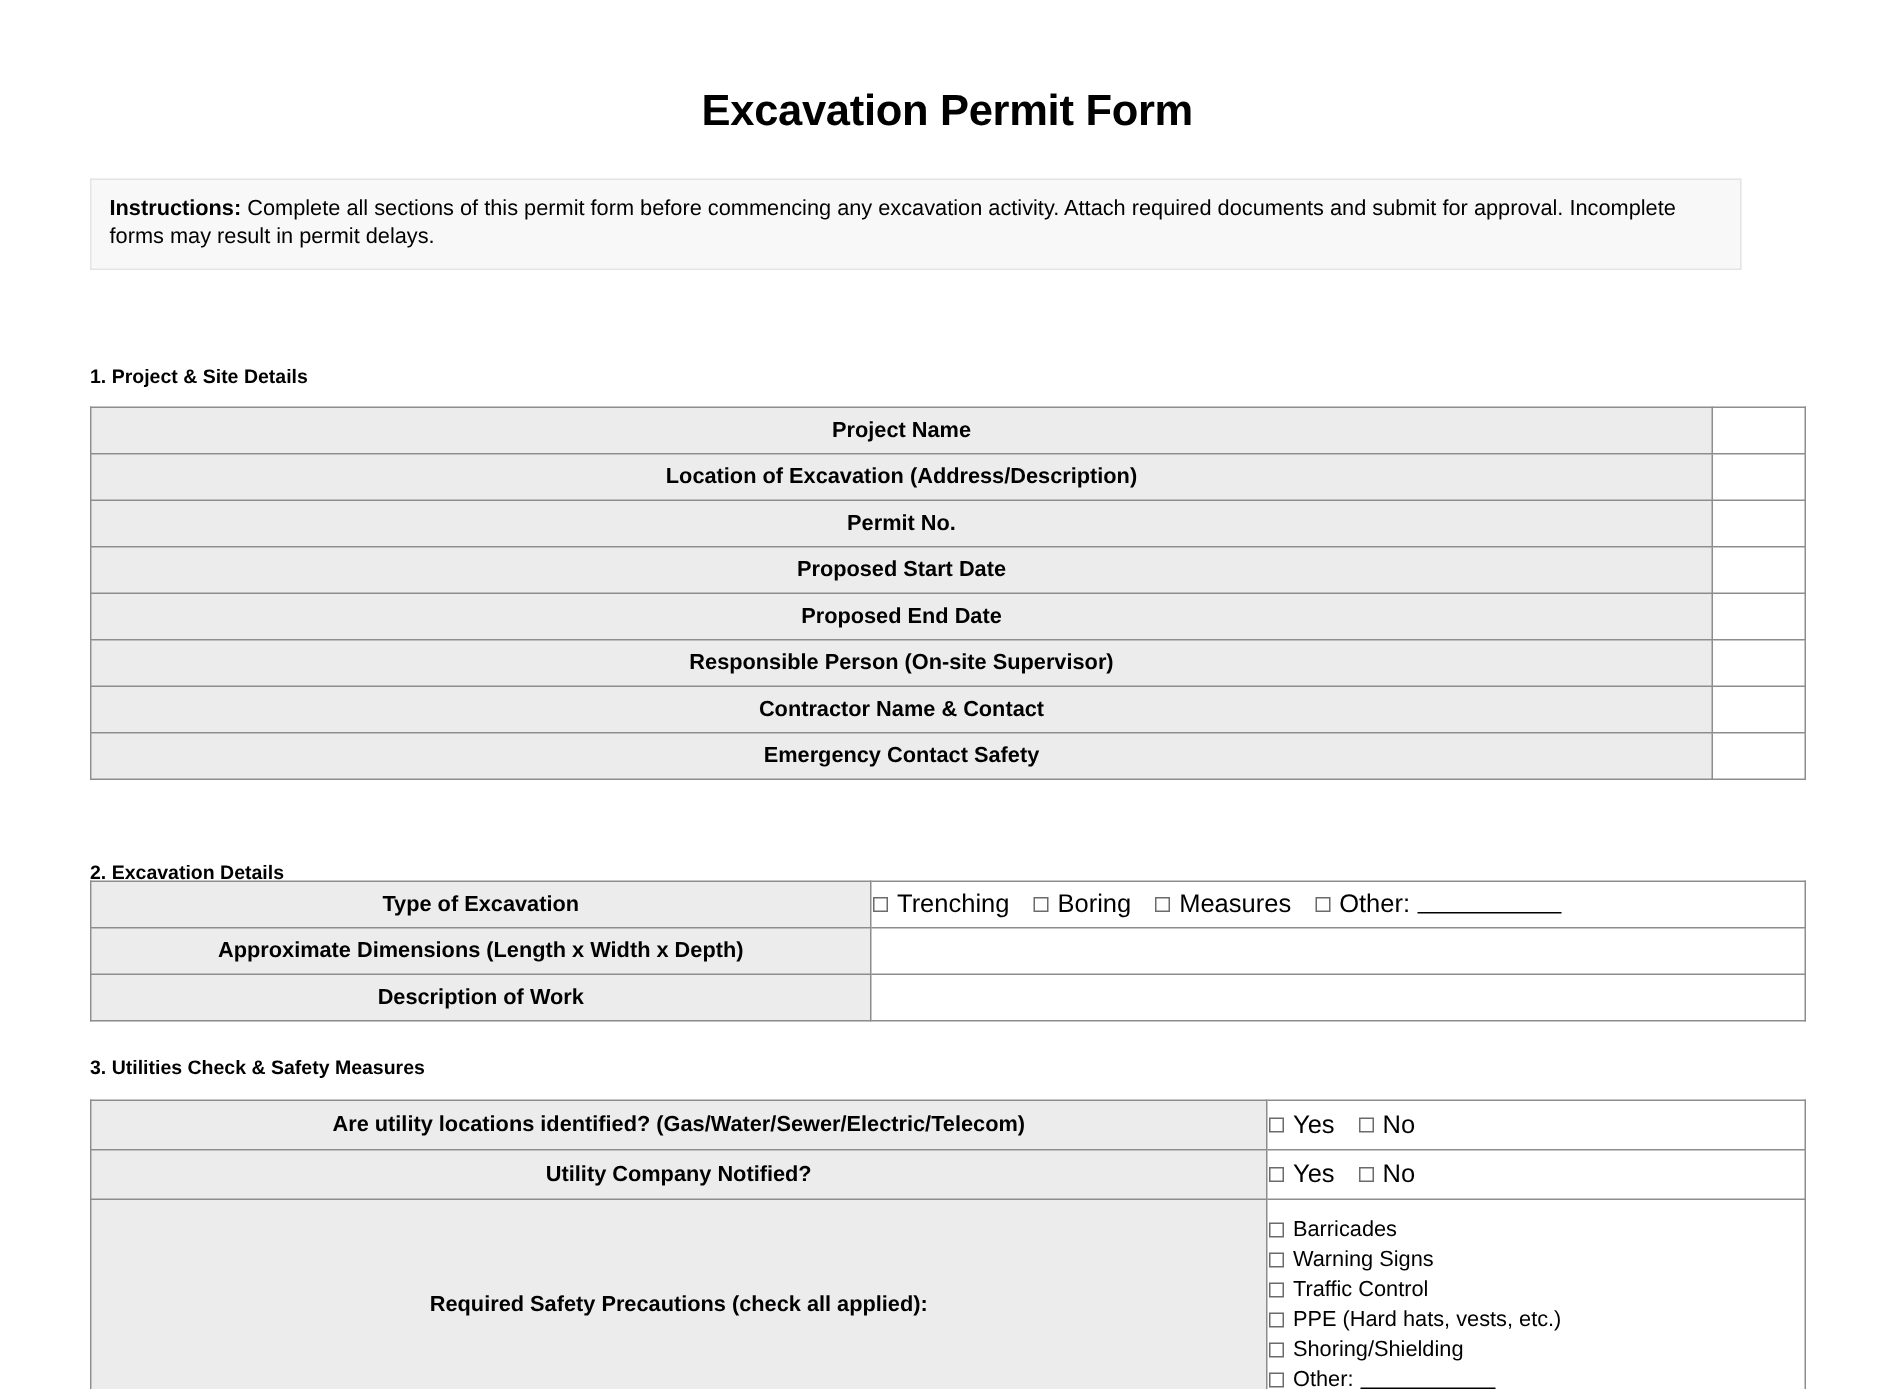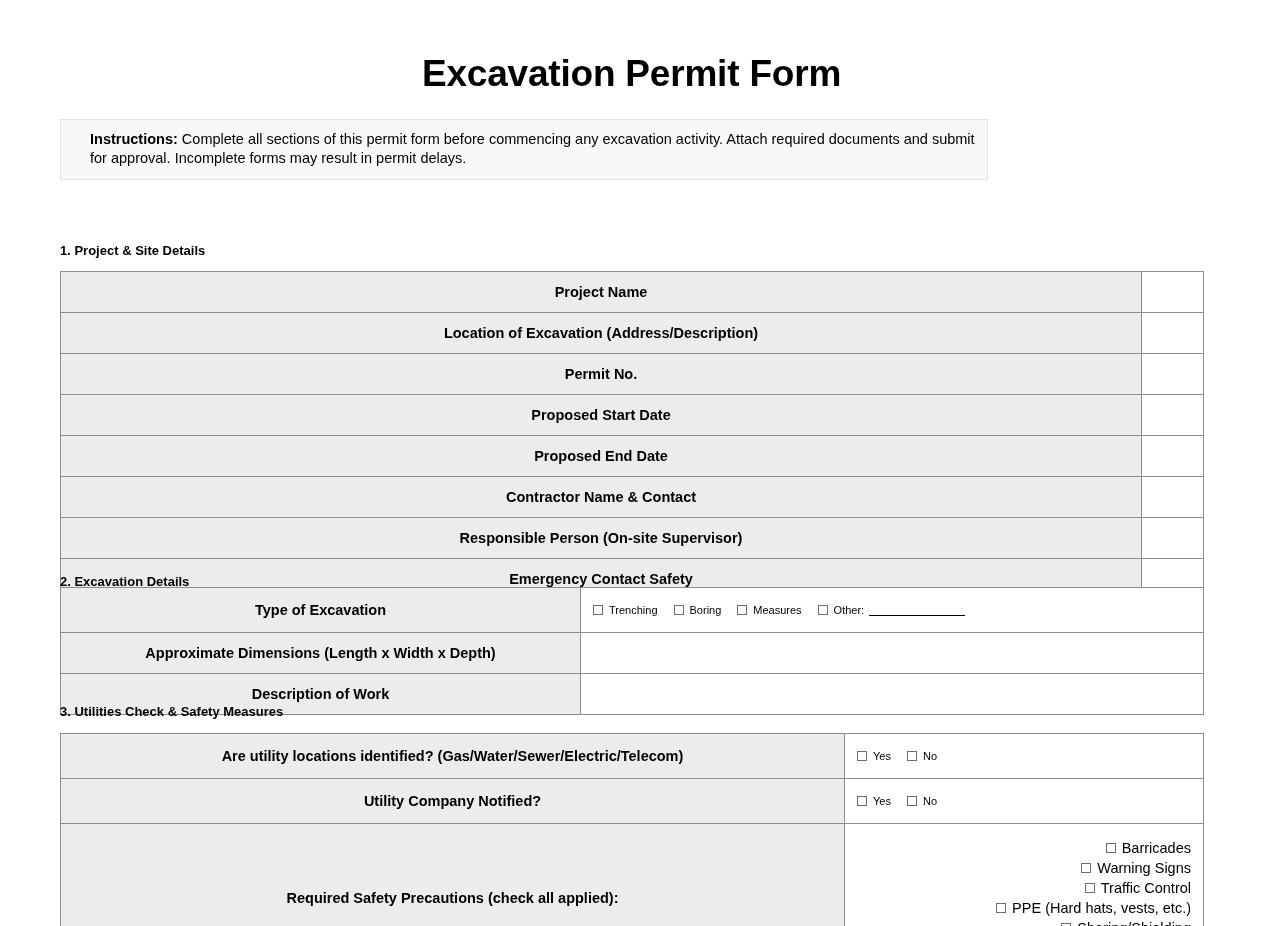--- a/index.html
+++ b/index.html
@@ -19,34 +19,34 @@
     width: 1263px;
     height: 926px;
     padding: 0;
   }
 
   
   .doc-title {
     margin: 0;
     padding-top: 56px;
     text-align: center;
-    font-size: 37px;
+    font-size: 29px;
     font-weight: bold;
     line-height: 36px;
     letter-spacing: -0.2px;
   }
   .doc-title .line2 { display: block; }
 
   
   .instructions {
     margin: 27px 60px 0 60px;
-    width: 928px;
+    width: 1101px;
     background: #f8f8f8;
     border: 1px solid #e4e4e4;
-    padding: 10px 12px 11px 29px;
+    padding: 10px 12px 11px 12px;
     font-size: 14.5px;
     line-height: 19px;
   }
   .instructions b { font-weight: bold; }
 
   
   .section-heading {
     margin: 0;
     font-size: 13px;
     font-weight: bold;
@@ -58,21 +58,21 @@
 
   
   table.form-table {
     position: absolute;
     border-collapse: collapse;
     table-layout: fixed;
     font-size: 14.5px;
   }
   table.form-table td {
     border: 1px solid #8d8d8d;
-    padding: 12px;
+    padding: 1px;
     vertical-align: middle;
   }
   td.label-cell {
     background: #ececec;
     font-weight: bold;
     text-align: center;
     padding: 4px 8px;
   }
   td.value-cell {
     background: #ffffff;
@@ -98,35 +98,35 @@
   #table-utilities td.label-cell,
   #table-utilities td.value-cell { height: 33px; }
   #table-utilities tr.tall-row td { height: 140px; vertical-align: middle; }
 
   
   .cb-inline {
     display: flex;
     align-items: center;
     gap: 0;
     white-space: nowrap;
-    font-size: 11px;
+    font-size: 17px;
     line-height: 20px;
   }
   .cb-inline .cb-item { margin-right: 16px; display: inline-flex; align-items: center; }
   .cb-inline .cb-item:last-child { margin-right: 0; }
 
   .cb-stack {
     display: flex;
     flex-direction: column;
     gap: 0px;
     font-size: 14.5px;
     line-height: 20px;
     padding: 2px 0;
   }
-  .cb-stack .cb-item { display: flex; align-items: center; justify-content: flex-end; }
+  .cb-stack .cb-item { display: flex; align-items: center; }
 
   .cb-box {
     display: inline-block;
     width: 10px;
     height: 10px;
     border: 1px solid #6b6b6b;
     background: #ffffff;
     margin-right: 6px;
     flex: 0 0 auto;
     position: relative;
@@ -179,25 +179,25 @@
       </tr>
       <tr>
         <td class="label-cell">Proposed Start Date</td>
         <td class="value-cell"></td>
       </tr>
       <tr>
         <td class="label-cell">Proposed End Date</td>
         <td class="value-cell"></td>
       </tr>
       <tr>
+        <td class="label-cell">Responsible Person (On-site Supervisor)</td>
+        <td class="value-cell"></td>
+      </tr>
+      <tr>
         <td class="label-cell">Contractor Name &amp; Contact</td>
-        <td class="value-cell"></td>
-      </tr>
-      <tr>
-        <td class="label-cell">Responsible Person (On-site Supervisor)</td>
         <td class="value-cell"></td>
       </tr>
       <tr>
         <td class="label-cell">Emergency Contact Safety</td>
         <td class="value-cell"></td>
       </tr>
     </tbody>
   </table>
 
   <h2 class="section-heading" id="sec2-heading">2. Excavation Details</h2>

